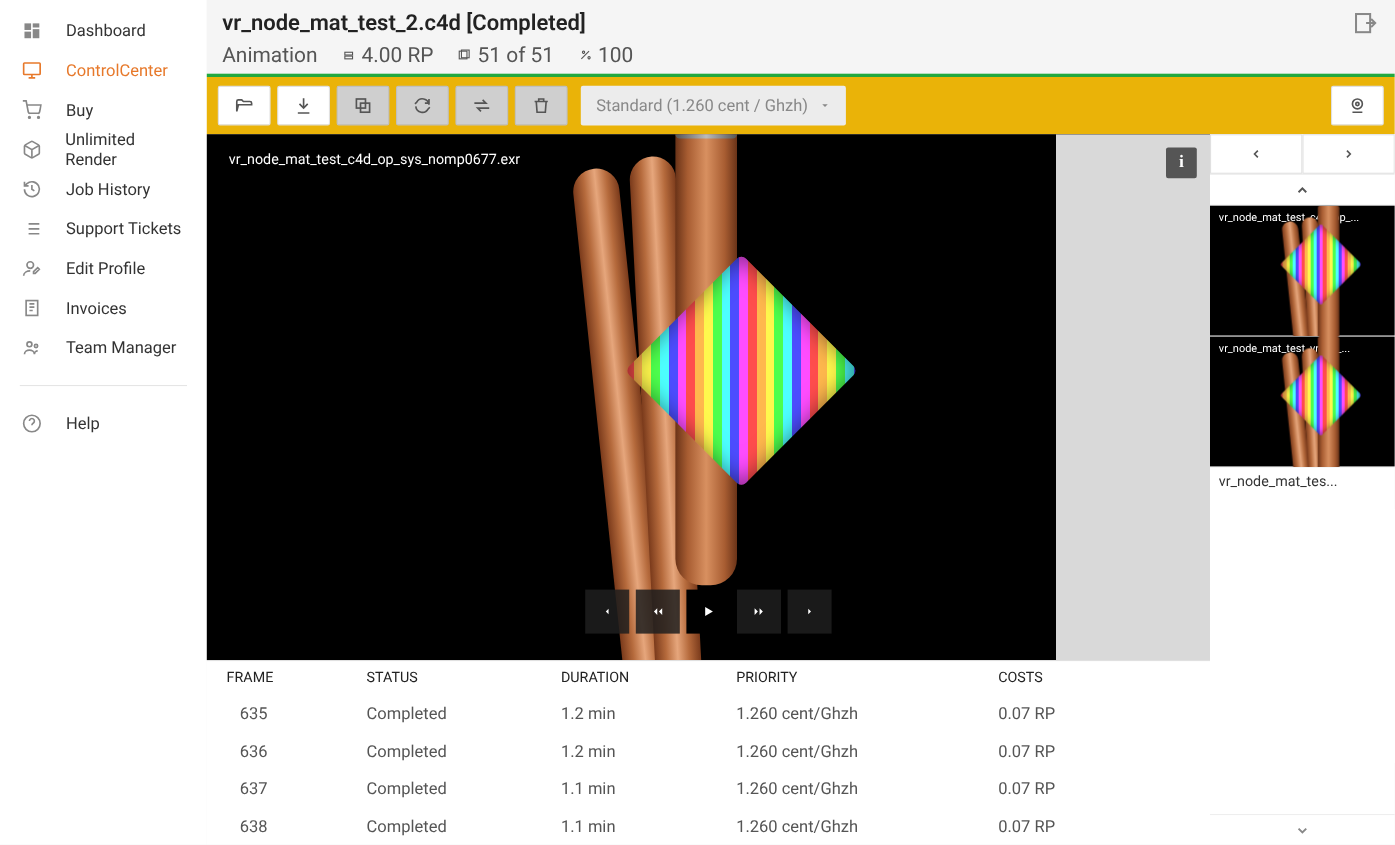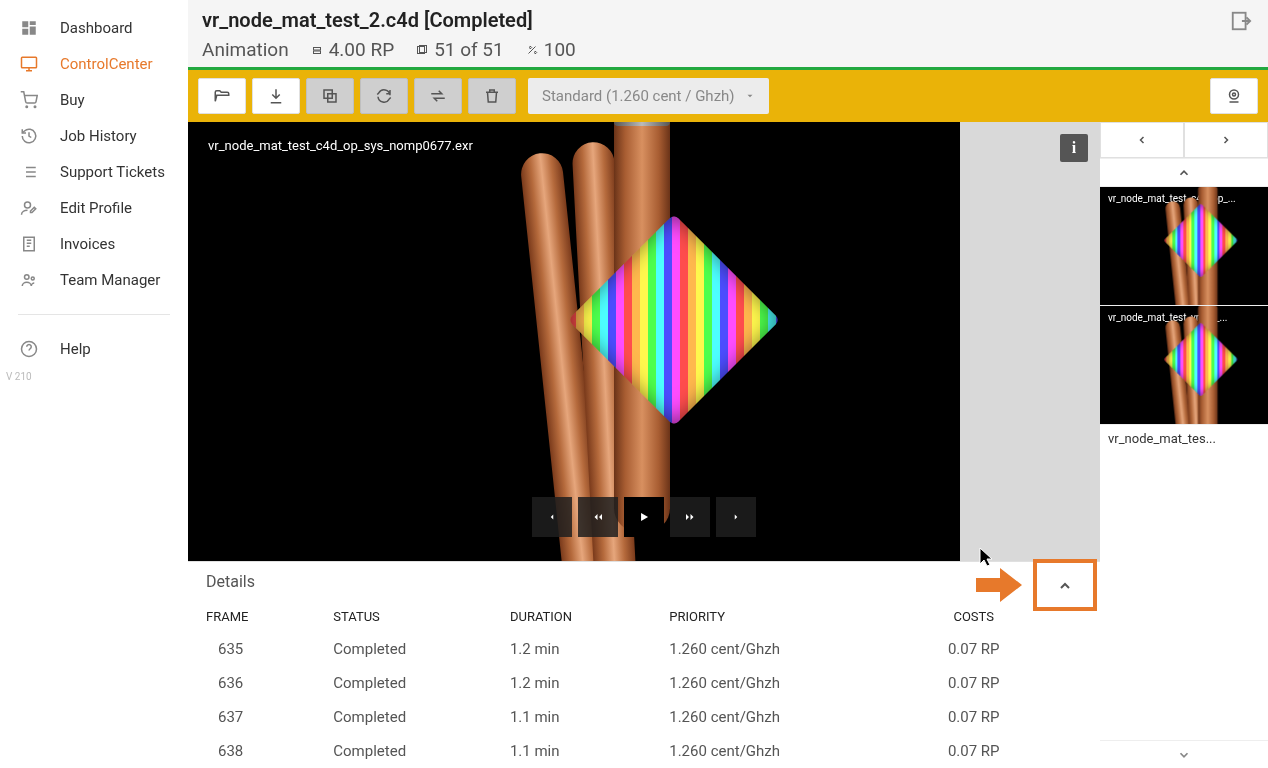--- a/index.html
+++ b/index.html
@@ -41,21 +41,21 @@
 .play-btn { width: 40px; height: 40px; background: rgba(30,30,30,0.85); color: #fff; display: flex; align-items: center; justify-content: center; cursor: pointer; font-size: 14px; }
 .play-btn.big { background: #000; }
 .details-panel { background: #fff; border-top: 1px solid #e0e0e0; position: relative; }
 .details-header { display: flex; align-items: center; padding: 10px 18px; font-size: 16px; color: #555; position: relative; }
 .collapse-btn { position: absolute; right: 10px; top: 4px; width: 50px; height: 40px; display: flex; align-items: center; justify-content: center; cursor: pointer; color: #555; }
 .highlight-box { position: absolute; right: 3px; top: -3px; width: 64px; height: 52px; border: 4px solid #e7792b; z-index: 10; pointer-events: none; }
 .highlight-arrow { position: absolute; right: 78px; top: 6px; z-index: 10; pointer-events: none; }
 .cursor-ptr { position: absolute; right: 104px; top: -16px; z-index: 11; pointer-events: none; }
 .details-table { width: 100%; border-collapse: collapse; }
 .details-table th { text-align: left; font-size: 13px; font-weight: 400; padding: 8px 18px; color: #222; }
-.details-table th.right, .details-table td.right { text-align: center; padding-right: 60px; }
+.details-table th.right, .details-table td.right { text-align: left; padding-right: 60px; }
 .details-table td { font-size: 15px; padding: 8px 18px; color: #555; }
 .details-table td.frame { padding-left: 30px; }
 .thumbs-col { width: 168px; background: #fff; display: flex; flex-direction: column; }
 .thumb-nav { display: flex; border-bottom: 1px solid #eee; }
 .thumb-nav-btn { flex: 1; height: 36px; display: flex; align-items: center; justify-content: center; cursor: pointer; color: #555; border: 1px solid #e0e0e0; background: #fff; }
 .thumb-collapse { height: 28px; display: flex; align-items: center; justify-content: center; cursor: pointer; color: #555; border-bottom: 1px solid #eee; }
 .thumb-card { position: relative; border-bottom: 1px solid #eee; }
 .thumb-img { height: 118px; background: #000; position: relative; overflow: hidden; }
 .thumb-img .mini-scene { transform: scale(0.35); transform-origin: center; position: absolute; inset: -100px; }
 .thumb-label { position: absolute; top: 4px; left: 4px; right: 4px; color: #fff; background: rgba(0,0,0,0.4); font-size: 10px; padding: 2px 4px; white-space: nowrap; overflow: hidden; text-overflow: ellipsis; }
@@ -93,20 +93,29 @@
           <circle cx="9" cy="21" r="1"></circle>
           <circle cx="20" cy="21" r="1"></circle>
           <path d="M1 1h4l2.6 13.4a2 2 0 0 0 2 1.6h9.7a2 2 0 0 0 2-1.6L23 6H6"></path>
         </svg>
       </span>
     <span class="nav-label">Buy</span>
   </div>
   <div class="nav-item">
     <span class="icon">
         <svg width="18" height="18" viewBox="0 0 24 24" fill="none" stroke="currentColor" stroke-width="2">
+          <path d="M21 16V8a2 2 0 0 0-1-1.7l-7-4a2 2 0 0 0-2 0l-7 4A2 2 0 0 0 3 8v8a2 2 0 0 0 1 1.7l7 4a2 2 0 0 0 2 0l7-4a2 2 0 0 0 1-1.7z"></path>
+          <path d="M3.3 7L12 12l8.7-5M12 22V12"></path>
+        </svg>
+      </span>
+    <span class="nav-label">Unlimited Render</span>
+  </div>
+  <div class="nav-item">
+    <span class="icon">
+        <svg width="18" height="18" viewBox="0 0 24 24" fill="none" stroke="currentColor" stroke-width="2">
           <path d="M3 12a9 9 0 1 0 3-6.7L3 8"></path>
           <path d="M3 3v5h5M12 7v5l3 2"></path>
         </svg>
       </span>
     <span class="nav-label">Job History</span>
   </div>
   <div class="nav-item">
     <span class="icon">
         <svg width="18" height="18" viewBox="0 0 24 24" fill="none" stroke="currentColor" stroke-width="2">
           <path d="M8 6h13M8 12h13M8 18h13M3 6h.01M3 12h.01M3 18h.01"></path>
@@ -145,21 +154,20 @@
   <div class="nav-divider"></div>
   <div class="nav-item">
     <span class="icon">
         <svg width="18" height="18" viewBox="0 0 24 24" fill="none" stroke="currentColor" stroke-width="2">
           <circle cx="12" cy="12" r="10"></circle>
           <path d="M9 9a3 3 0 1 1 4.5 2.6C12.5 12.5 12 13 12 14M12 17h.01"></path>
         </svg>
       </span>
     <span class="nav-label">Help</span>
   </div>
-  <div class="version">V 210</div>
 </div>
 
 <div class="main">
   <div class="header">
     <div class="title">vr_node_mat_test_2.c4d [Completed]</div>
     <div class="meta">
       <span class="meta-item">Animation</span>
       <span class="meta-item">
         <svg width="12" height="12" viewBox="0 0 24 24" fill="none" stroke="currentColor" stroke-width="2">
             <rect x="5" y="14" width="14" height="5"></rect>
@@ -275,39 +283,20 @@
             </div>
           <div class="play-btn">
               <svg width="10" height="12" viewBox="0 0 24 24" fill="currentColor">
                 <path d="M9 6l6 6-6 6z"></path>
               </svg>
             </div>
         </div>
       </div>
 
       <div class="details-panel">
-        <div class="details-header">
-          <span>Details</span>
-          <div class="collapse-btn">
-            <svg width="16" height="16" viewBox="0 0 24 24" fill="none" stroke="currentColor" stroke-width="3">
-                <path d="M6 15l6-6 6 6"></path>
-              </svg>
-          </div>
-          <div class="highlight-box"></div>
-          <div class="highlight-arrow">
-            <svg width="46" height="34" viewBox="0 0 46 34">
-                <path d="M0 10 h24 v-10 l22 17 -22 17 v-10 h-24 z" fill="#e7792b"></path>
-              </svg>
-          </div>
-          <div class="cursor-ptr">
-            <svg width="18" height="22" viewBox="0 0 18 22">
-                <path d="M2 2 L2 18 L6 14 L9 20 L12 19 L9 13 L14 13 Z" fill="#000" stroke="#fff" stroke-width="1"></path>
-              </svg>
-          </div>
-        </div>
         <table class="details-table">
           <thead>
             <tr>
               <th>FRAME</th>
               <th>STATUS</th>
               <th>DURATION</th>
               <th>PRIORITY</th>
               <th class="right">COSTS</th>
             </tr>
           </thead>

